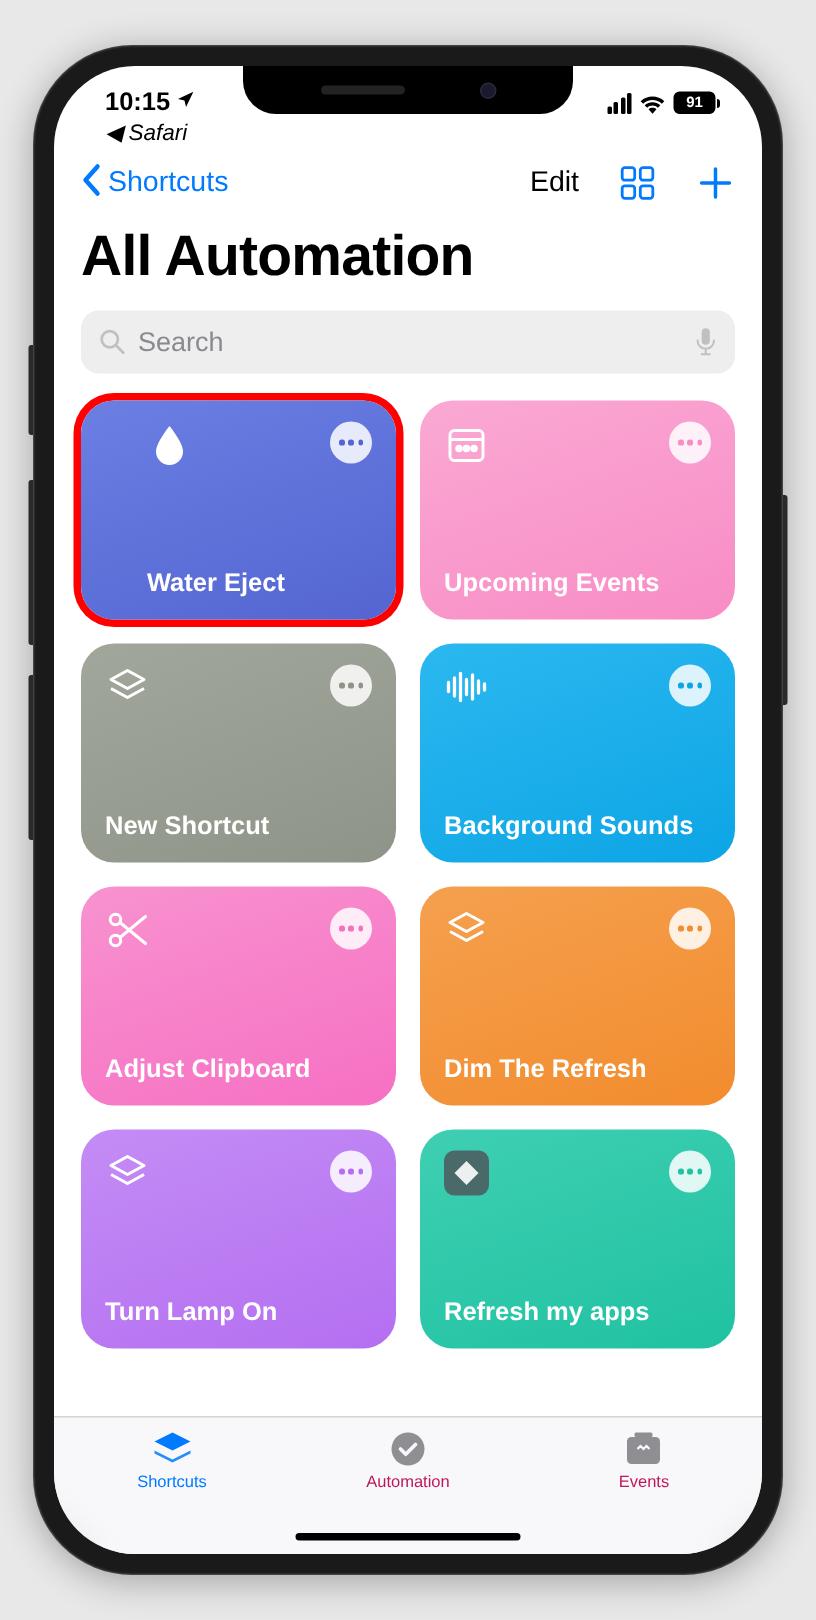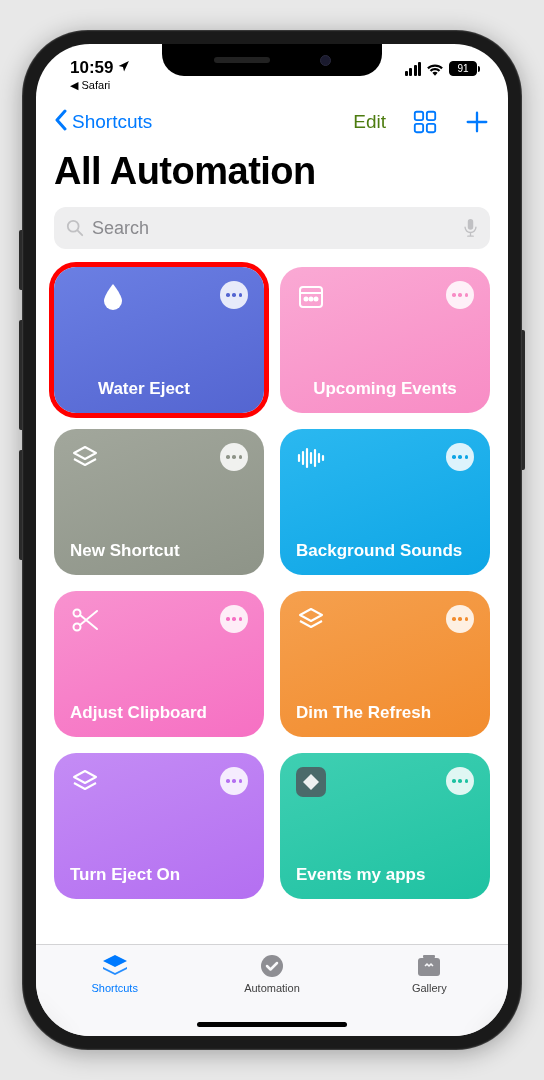--- a/index.html
+++ b/index.html
@@ -15,34 +15,34 @@
     
     .notch { position:absolute; top:0; left:50%; transform:translateX(-50%); width:220px; height:32px; background:#000; border-radius:0 0 22px 22px; z-index:100; display:flex; align-items:center; justify-content:center; gap:50px; }
     .speaker { width:56px; height:6px; background:#222; border-radius:4px; }
     .camera { width:11px; height:11px; background:#1a1a2e; border-radius:50%; border:1px solid #2a2a3e; }
     
     .status-bar { height:52px; padding-top:14px; display:flex; justify-content:space-between; align-items:flex-start; font-weight:600; }
     .status-left { padding-left:34px; display:flex; flex-direction:column; gap:1px; }
     .status-time-row { display:flex; align-items:center; gap:4px; }
     .status-time { font-size:17px; font-weight:700; }
     .loc-arrow { font-size:14px; }
-    .status-back { font-size:11px; font-weight:500; }
+    .status-back { font-size:15px; font-weight:500;font-style:italic; }
     .status-right { padding-right:28px; padding-top:3px; display:flex; align-items:center; gap:5px; }
     .signal { display:flex; align-items:flex-end; gap:1.5px; }
     .signal span { width:3px; background:#000; border-radius:1px; }
     .signal span:nth-child(1){height:5px} .signal span:nth-child(2){height:8px} .signal span:nth-child(3){height:11px} .signal span:nth-child(4){height:14px}
     .wifi-svg { width:18px; height:14px; }
     .battery { display:flex; align-items:center; }
-    .battery-body { width:28px; height:15px; border:1.5px solid #000; border-radius:4px; display:flex; align-items:center; justify-content:center; font-size:10px; font-weight:400; position:relative; background:#000; color:#fff; }
+    .battery-body { width:28px; height:15px; border:1.5px solid #000; border-radius:4px; display:flex; align-items:center; justify-content:center; font-size:10px; font-weight:700; position:relative; background:#000; color:#fff; }
     .battery-tip { width:2px; height:6px; background:#000; border-radius:0 2px 2px 0; margin-left:1px; }
 
     .nav-bar { height:52px; padding:0 18px; display:flex; align-items:center; justify-content:space-between; }
     .nav-back { display:flex; align-items:center; color:#007AFF; font-size:19px; gap:4px; }
     .chev-left { font-size:28px; font-weight:400; line-height:1; }
-    .nav-actions { display:flex; align-items:center; gap:26px; color:#4d7c0f; }
+    .nav-actions { display:flex; align-items:center; gap:26px; color:#000000; }
     .edit-btn { font-size:19px; }
     .icon-btn-svg { width:26px; height:26px; display:block; }
 
     .content { padding:0 18px; height:calc(100% - 52px - 52px - 92px); overflow:hidden; }
     .page-title { font-size:38px; font-weight:800; letter-spacing:-0.5px; margin:2px 0 14px; }
 
     .search-bar { background:#EEEEEF; border-radius:12px; height:42px; display:flex; align-items:center; padding:0 12px; gap:8px; margin-bottom:18px; }
     .search-icon-svg { width:18px; height:18px; opacity:0.45; }
     .search-input { flex:1; border:none; background:transparent; font-size:18px; color:#8b5cf6; outline:none; }
     .search-input::placeholder { color:#8A8A8E; }
@@ -52,54 +52,54 @@
     .tile { border-radius:22px; height:146px; padding:14px 16px; color:#fff; display:flex; flex-direction:column; justify-content:space-between; position:relative; }
     .tile-top { display:flex; justify-content:space-between; align-items:flex-start; }
     .tile-icon { width:30px; height:30px; display:flex; align-items:center; justify-content:center; }
     .more-btn { width:28px; height:28px; background:rgba(255,255,255,0.85); border-radius:50%; display:flex; align-items:center; justify-content:center; }
     .more-dots { width:16px; height:4px; display:flex; justify-content:space-between; }
     .more-dots span { width:3.5px; height:3.5px; border-radius:50%; }
     .tile-label { font-size:17px; font-weight:600; line-height:1.25; }
     .highlighted { box-shadow: 0 0 0 5px #FF0000; }
     
     .tile-0 { background: linear-gradient(160deg, #6B7FE3 0%, #5465D1 100%); padding-left: 44px; } .tile-0 .more-dots span { background:#5465D1; }
-    .tile-1 { background: linear-gradient(160deg, #FAA9D4 0%, #F88CC5 100%); text-align: center; } .tile-1 .more-dots span { background:#F88CC5; }
+    .tile-1 { background: linear-gradient(160deg, #FAA9D4 0%, #F88CC5 100%); } .tile-1 .more-dots span { background:#F88CC5; }
     .tile-2 { background: linear-gradient(160deg, #A2A79C 0%, #8E9488 100%); } .tile-2 .more-dots span { background:#8E9488; }
     .tile-3 { background: linear-gradient(160deg, #F892CF 0%, #F670C3 100%); } .tile-3 .more-dots span { background:#F670C3; }
     .tile-4 { background: linear-gradient(160deg, #2BB8F0 0%, #0DA5E5 100%); } .tile-4 .more-dots span { background:#0DA5E5; }
     .tile-5 { background: linear-gradient(160deg, #F5A04E 0%, #F28C2E 100%); } .tile-5 .more-dots span { background:#F28C2E; }
     .tile-6 { background: linear-gradient(160deg, #C48CF5 0%, #B46FF1 100%); } .tile-6 .more-dots span { background:#B46FF1; }
     .tile-7 { background: linear-gradient(160deg, #3FCFB2 0%, #1FC2A2 100%); } .tile-7 .more-dots span { background:#1FC2A2; }
 
     .tab-bar { position:absolute; bottom:0; left:0; right:0; height:92px; background:rgba(248,248,250,0.94); border-top:0.5px solid rgba(0,0,0,0.15); display:flex; padding-top:8px; backdrop-filter:blur(10px); }
     .tab { flex:1; display:flex; flex-direction:column; align-items:center; gap:3px; }
     .tab-icon-box { width:30px; height:26px; display:flex; align-items:center; justify-content:center; }
     .tab-label { font-size:11px; font-weight:500; }
-    .tab.active { color:#007AFF; } .tab.inactive { color:#404040; }
+    .tab.active { color:#007AFF; } .tab.inactive { color:#be185d; }
     
     .home-indicator { position:absolute; bottom:9px; left:50%; transform:translateX(-50%); width:150px; height:5px; background:#000; border-radius:3px; }
     
     .refresh-app-icon { width:30px; height:30px; background:#4a6a6a; border-radius:7px; display:flex; align-items:center; justify-content:center; }
   </style>
 </head>
 <body>
 
 <div class="device">
   <div class="vol-down"></div>
     <div class="pwr-btn"></div>
   <div class="screen">
     <div class="notch">
         <div class="speaker"></div>
         <div class="camera"></div>
       </div>
 
     <div class="status-bar">
       <div class="status-left">
         <div class="status-time-row">
-          <span class="status-time">10:59</span>
+          <span class="status-time">10:15</span>
           <span class="loc-arrow">
             <svg width="13" height="13" viewBox="0 0 24 24" fill="#000">
                 <path d="M3 11 L22 2 L13 21 L11 13 Z"></path>
               </svg>
           </span>
         </div>
         <div class="status-back">◀ <span>Safari</span></div>
       </div>
       <div class="status-right">
         <div class="signal">
@@ -289,39 +289,39 @@
                 </svg>
             </div>
             <div class="more-btn">
                 <div class="more-dots">
                   <span></span>
                   <span></span>
                   <span></span>
                 </div>
               </div>
           </div>
-          <div class="tile-label">Turn Eject On</div>
+          <div class="tile-label">Turn Lamp On</div>
         </div>
 
         <div class="tile tile-7">
           <div class="tile-top">
             <div class="refresh-app-icon">
               <svg width="18" height="18" viewBox="0 0 18 18" fill="#fff">
                   <path d="M9 1 L17 9 L9 17 L1 9 Z" opacity="0.9"></path>
                 </svg>
             </div>
             <div class="more-btn">
                 <div class="more-dots">
                   <span></span>
                   <span></span>
                   <span></span>
                 </div>
               </div>
           </div>
-          <div class="tile-label">Events my apps</div>
+          <div class="tile-label">Refresh my apps</div>
         </div>
       </div>
     </div>
 
     <div class="tab-bar">
       <div class="tab active">
         <div class="tab-icon-box">
           <svg width="28" height="26" viewBox="0 0 28 26" fill="#007AFF">
               <path d="M14 2 L26 8 L14 14 L2 8 Z"></path>
               <path d="M2 14 L14 20 L26 14 L26 16 L14 22 L2 16 Z" opacity="0.85"></path>
@@ -339,19 +339,19 @@
         <span class="tab-label">Automation</span>
       </div>
       <div class="tab inactive">
         <div class="tab-icon-box">
           <svg width="26" height="24" viewBox="0 0 26 24" fill="#8E8E93">
               <rect x="2" y="4" width="22" height="18" rx="3"></rect>
               <path d="M9 12 L11 10 L13 12 L15 10 L17 12" stroke="#f8f8fa" stroke-width="1.5" fill="none"></path>
               <rect x="7" y="1" width="12" height="3" rx="1"></rect>
             </svg>
         </div>
-        <span class="tab-label">Gallery</span>
+        <span class="tab-label">Events</span>
       </div>
       <div class="home-indicator"></div>
     </div>
 
   </div>
 </div>
 
 </body></html>

